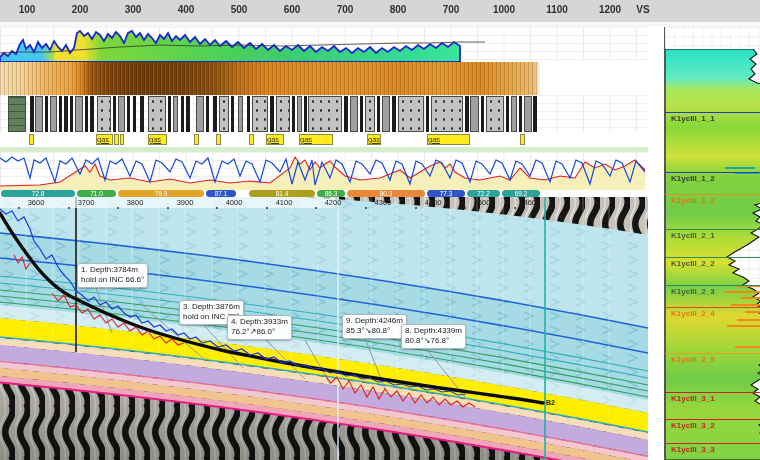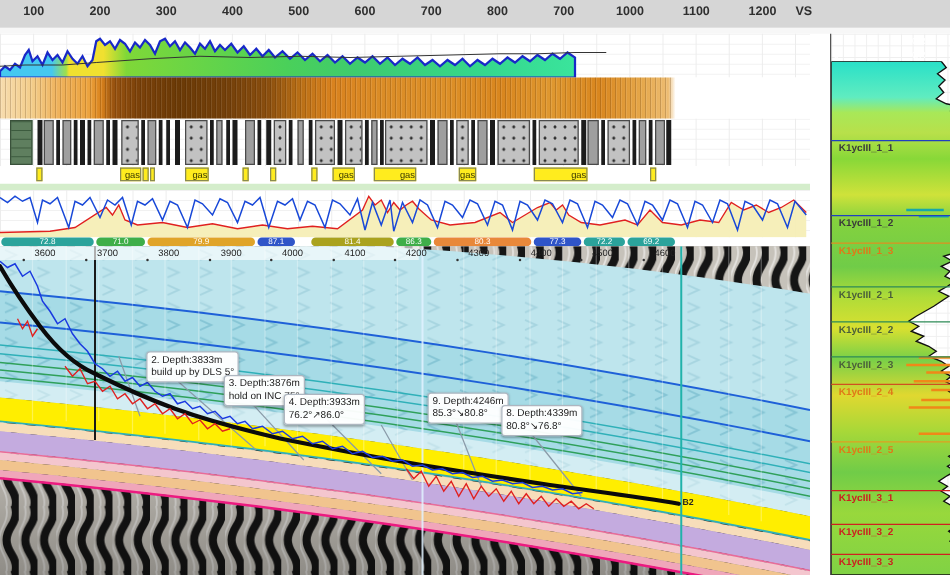--- a/index.html
+++ b/index.html
@@ -24,21 +24,21 @@
   .t3{top:95px;height:38px;}
   .litho{position:absolute;top:1px;height:36px;box-sizing:border-box;}
   .litho.g{background-color:#c2c2c2;border:1px solid #4a4a4a;
            background-image:radial-gradient(circle at 50% 50%,#2f2f2f 1px,transparent 1.4px);background-size:8px 9px;}
   .litho.s{background:#9f9f9f;border:1px solid #4a4a4a;}
   .litho.b{background:#1c1c1c;}
   .litho.n{background:#5f7f5f;border:1px solid #39513a;
            background-image:linear-gradient(#3c5a3e 1px,transparent 1px);background-size:100% 7px;}
   .gasrow{top:133px;height:14px;}
   .gas{position:absolute;top:1px;height:11px;background:#ffec1e;border:1px solid #8a8a50;box-sizing:border-box;
-       font-size:7.5px;line-height:10px;text-align:right;color:#3a3a00;}
+       font-size:7.5px;line-height:10px;text-align:left;color:#3a3a00;text-decoration:underline;}
   .greenstrip{top:147px;height:5px;width:648px;background:#d4edcb;left:0;}
   .t4{top:152px;height:38px;}
   .inclbar{top:190px;height:7px;width:648px;left:0;background:#fff;}
   .seg{position:absolute;top:0;height:7px;border-radius:3.5px;font-size:6.5px;line-height:7px;color:#fff;text-align:center;overflow:hidden;}
   
   .xsec{left:0;top:197px;width:648px;height:263px;background:#b9b5ad;}
   .depthruler{left:0;top:197px;width:648px;height:11px;}
   .depthruler .strip{position:absolute;left:0;top:0;width:335px;height:11px;background:rgba(255,255,255,.65);}
   .depthruler .dt{position:absolute;top:1px;transform:translateX(-50%);font-size:7.5px;color:#222;padding-left:36px;}
   .callout{position:absolute;background:rgba(255,255,255,.96);border:1px solid #aeb6c0;border-radius:3px;
@@ -319,23 +319,23 @@
       <div style="position: absolute; left: 365px; top: 10px; width: 2px; height: 2px; background: rgb(51, 51, 51); border-radius: 1px;"></div>
       <div class="dt" style="left: 415px;">4400</div>
       <div style="position: absolute; left: 415px; top: 10px; width: 2px; height: 2px; background: rgb(51, 51, 51); border-radius: 1px;"></div>
       <div class="dt" style="left: 464px;">4500</div>
       <div style="position: absolute; left: 464px; top: 10px; width: 2px; height: 2px; background: rgb(51, 51, 51); border-radius: 1px;"></div>
       <div class="dt" style="left: 514px;">4600</div>
       <div style="position: absolute; left: 514px; top: 10px; width: 2px; height: 2px; background: rgb(51, 51, 51); border-radius: 1px;"></div>
     </div>
 
   <div class="abs" id="annos" style="left:0;top:0;width:648px;height:460px;pointer-events:none;">
-      <div class="callout" style="left: 117px; top: 281px; pointer-events: auto;">
-        <div style="">2. Depth:3833m</div>
-        <div style="">build up by DLS 5°</div>
+      <div class="callout" style="left: 77px; top: 263px; pointer-events: auto;">
+        <div style="">1. Depth:3784m</div>
+        <div style="">hold on INC 66.6°</div>
       </div>
       <div class="callout" style="left: 179px; top: 300px; pointer-events: auto;">
         <div style="">3. Depth:3876m</div>
         <div style="">hold on INC 75°</div>
       </div>
       <div class="callout" style="left: 227px; top: 315px; pointer-events: auto;">
         <div style="">4. Depth:3933m</div>
         <div style="">76.2°↗86.0°</div>
       </div>
       <div class="callout" style="left: 342px; top: 314px; pointer-events: auto;">

